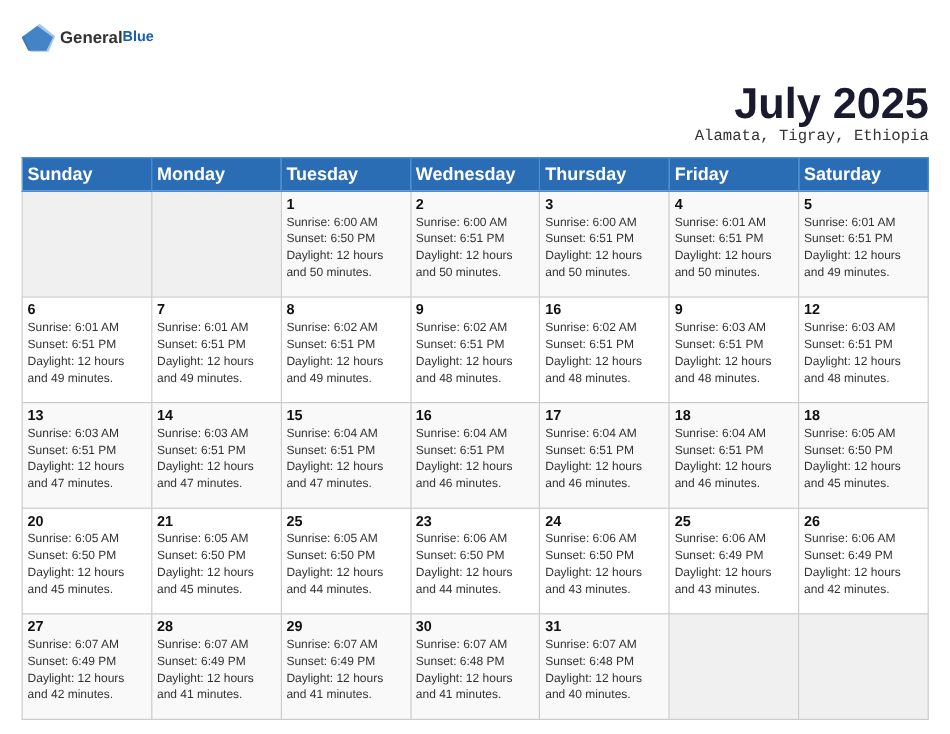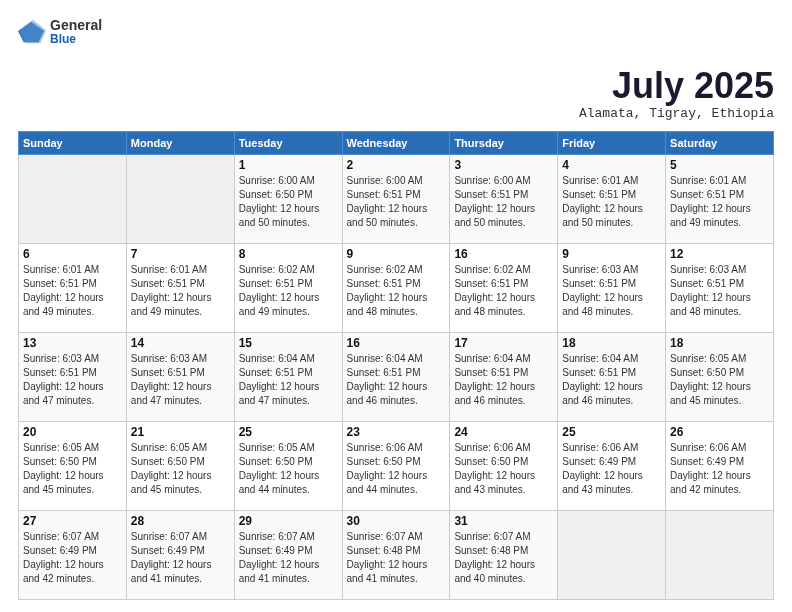--- a/index.html
+++ b/index.html
@@ -23,21 +23,21 @@
       align-items: flex-start;
       margin-bottom: 10px;
     }
     .logo {
       display: flex;
       align-items: center;
       gap: 4px;
     }
     .logo-text {
       display: flex;
-      flex-direction: column;
+      flex-direction: row;
       line-height: 1.1;
     }
     .logo-general {
       font-size: 14px;
       font-weight: bold;
       color: #333;
     }
     .logo-blue {
       font-size: 12px;
       font-weight: bold;
@@ -65,21 +65,21 @@
     }
     .calendar-table {
       width: 100%;
       border-collapse: collapse;
       flex: 1;
       table-layout: fixed;
     }
     .calendar-table thead th {
       background-color: #2a6db5;
       color: #fff;
-      font-size: 11px;
+      font-size: 15px;
       font-weight: bold;
       padding: 5px 4px;
       text-align: left;
       border: 1px solid #4a8fd5;
     }
     .calendar-table tbody td {
       border: 1px solid #ccc;
       vertical-align: top;
       padding: 3px 4px;
       font-size: 9px;

